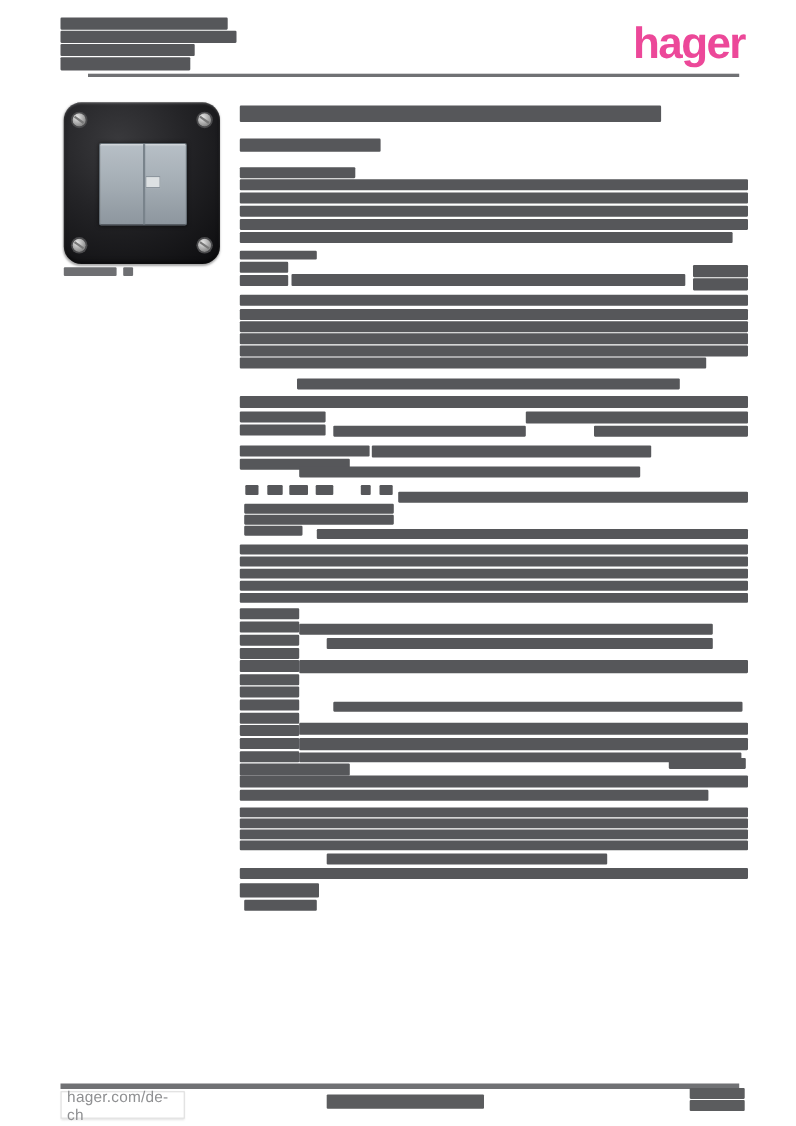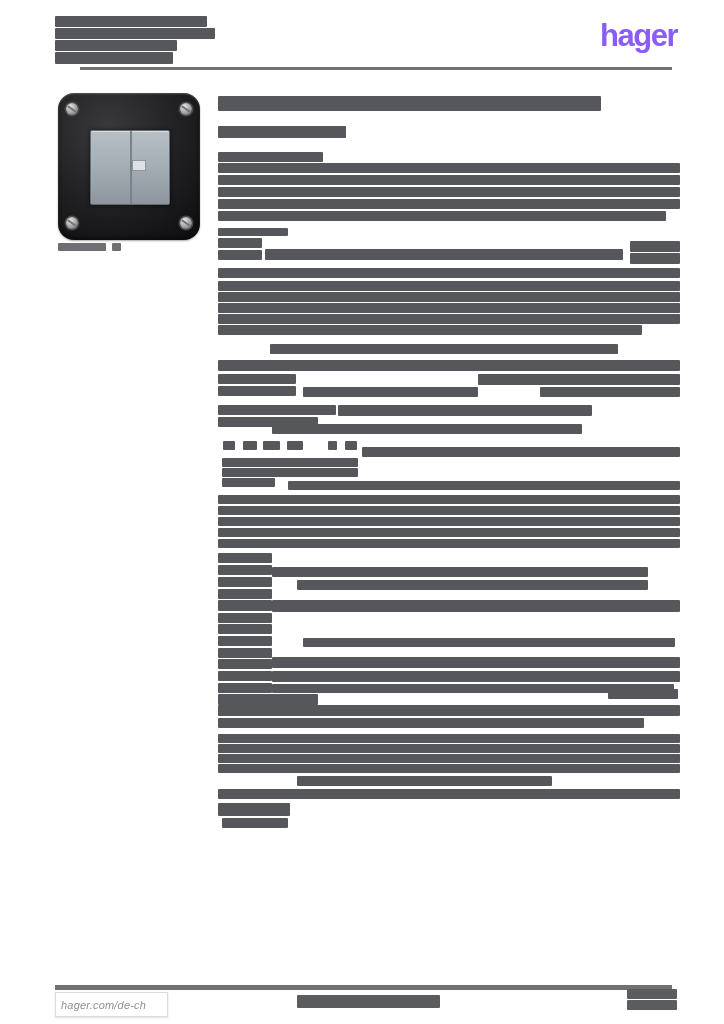--- a/index.html
+++ b/index.html
@@ -5,22 +5,22 @@
   html,body{margin:0;padding:0;background:#9a9a9a;font-family:"Liberation Sans",sans-serif;}
   #page{position:relative;width:724px;height:1024px;background:#ffffff;overflow:hidden;margin:0 auto;}
 
   
   .bar{position:absolute;background:#56575A;border-radius:1px;}
   .bar.rule{background:#707174;border-radius:0;}
   .bar.caption{background:#6E6F72;}
   .bar.footerbar{background:#5b5c5e;}
 
   
-  #logo{position:absolute;top:20px;right:47px;font-size:31px;font-weight:800;
-        letter-spacing:-1.5px;color:#8b5cf6;font-family:"Liberation Sans",sans-serif;
+  #logo{position:absolute;top:20px;right:47px;font-size:40px;font-weight:800;
+        letter-spacing:-1.5px;color:#ec4899;font-family:"Liberation Sans",sans-serif;
         line-height:1;margin-left:16px;}
 
   
   #photo{position:absolute;left:58px;top:93px;width:142px;height:147px;}
   #plate{position:absolute;left:0;top:0;width:142px;height:147px;border-radius:16px;
          background:radial-gradient(circle at 35% 25%, #3a3a3d 0%, #232326 45%, #0c0c0e 100%);
          box-shadow:inset 0 1px 2px rgba(255,255,255,.25), inset 0 -2px 4px rgba(0,0,0,.6), 0 1px 2px rgba(0,0,0,.35);}
   .screw{position:absolute;width:12px;height:12px;border-radius:50%;
          background:radial-gradient(circle at 35% 30%, #e8e8e8, #9b9b9b 60%, #5f5f5f 100%);
          box-shadow:0 0 0 1.5px #4a4a4c;}
@@ -30,21 +30,21 @@
           border:1px solid #646d74;box-sizing:border-box;border-radius:2px;
           box-shadow:inset 0 1px 1px rgba(255,255,255,.5), 0 0 4px rgba(0,0,0,.6);}
   #rocker-split{position:absolute;left:50%;top:0;width:1.5px;height:100%;background:#79838b;}
   #rocker-window{position:absolute;left:41px;top:29px;width:14px;height:11px;
           background:#dde1e3;border:1px solid #8d969e;box-sizing:border-box;}
 
   
   #urlbox{position:absolute;left:55px;top:992px;width:113px;height:25px;background:#ffffff;
           border:1px solid #dcdcdc;box-sizing:border-box;box-shadow:0 1px 2px rgba(0,0,0,.12);
           display:flex;align-items:center;padding-left:5px;}
-  #urlbox span{font-size:11px;color:#8F9092;letter-spacing:.2px;font-style:italic;}
+  #urlbox span{font-size:14px;color:#8F9092;letter-spacing:.2px;}
 </style>
 </head>
 <body>
 
 <div id="page">
 
   <div id="logo">hager</div>
 
   <div id="photo">
     <div id="plate">

